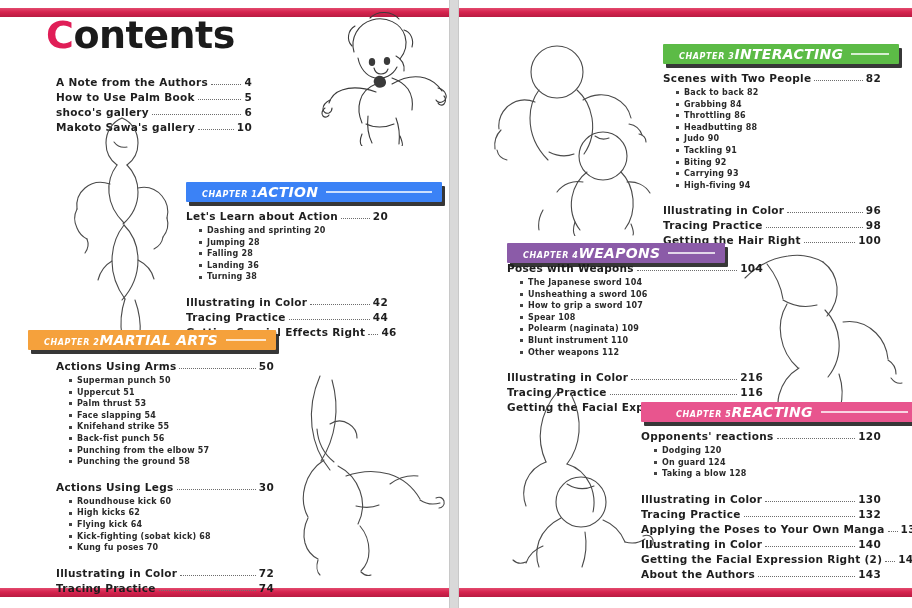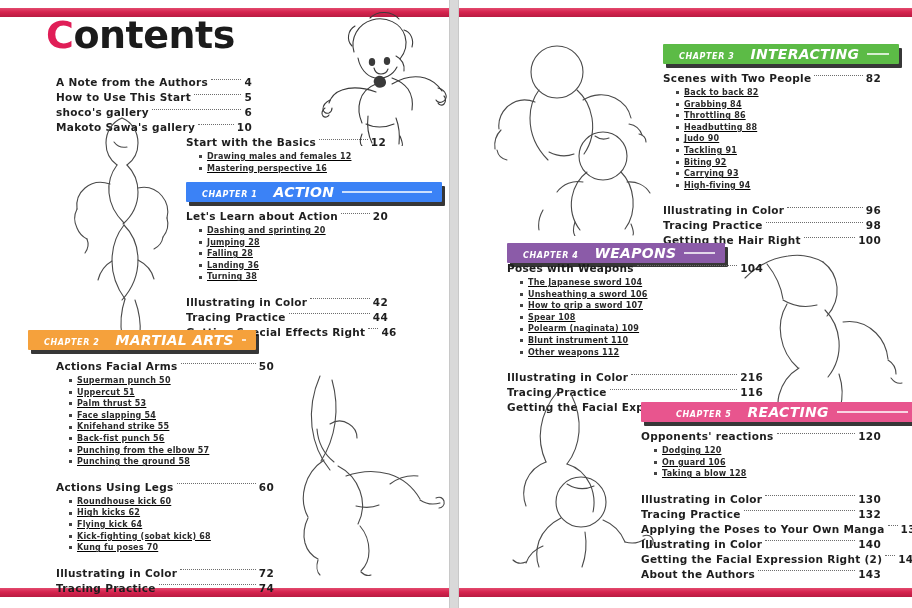--- a/index.html
+++ b/index.html
@@ -31,53 +31,53 @@
     font-family:"DejaVu Sans", sans-serif;
     font-size:38px;font-weight:bold;letter-spacing:-0.5px;
     color:#1b1b1b;line-height:1;
   }
   .contents-title .cap{color:#e01e57;}
 
   
   .toc{position:absolute;font-family:"DejaVu Sans", sans-serif;}
 
   .row{
-    display:flex;align-items:center;
+    display:flex;align-items:flex-end;
     font-size:10.5px;font-weight:bold;color:#1e1e1e;
     letter-spacing:0.3px;margin-bottom:3px;white-space:nowrap;
   }
   .row .lbl{flex:0 0 auto;}
   .row .lead{
     flex:1 1 auto;margin:0 3px;
     border-bottom:1.5px dotted #6d6d6d;
     transform:translateY(-3px);min-width:10px;
   }
   .row .pg{flex:0 0 auto;text-align:right;font-weight:bold;}
 
-  .subs{margin:1px 0 6px 13px;text-decoration:underline;}
+  .subs{margin:1px 0 6px 13px;}
   .sub{
     font-size:8px;font-weight:bold;color:#2a2a2a;
     letter-spacing:0.2px;line-height:1.45;white-space:nowrap;
     display:flex;align-items:center;
   }
   .sub .dot{
     width:3px;height:3px;background:#444;border-radius:0;
     margin-right:5px;flex:0 0 auto;
   }
   .gap{height:7px;}
 
   
   .banner{
     position:absolute;height:20px;
     display:flex;align-items:center;
     box-shadow:3px 4px 0 rgba(20,20,20,0.85);
     border-radius:1px;
   }
   .banner .btxt{
-    display:flex;align-items:baseline;gap:16px;
+    display:flex;align-items:baseline;gap:0;
     padding-left:16px;color:#ffffff;white-space:nowrap;
   }
   .banner .ch{
     font-size:8px;font-weight:bold;font-style:italic;
     letter-spacing:0.6px;
   }
   .banner .nm{
     font-size:14px;font-weight:bold;font-style:italic;
     letter-spacing:0.3px;
   }
@@ -128,21 +128,21 @@
       </svg>
     </div>
 
     <div class="toc" style="left:56px;top:76px;width:196px;">
       <div class="row">
         <span class="lbl">A Note from the Authors</span>
         <span class="lead"></span>
         <span class="pg">4</span>
       </div>
       <div class="row">
-        <span class="lbl">How to Use This Start</span>
+        <span class="lbl">How to Use Palm Book</span>
         <span class="lead"></span>
         <span class="pg">5</span>
       </div>
       <div class="row">
         <span class="lbl">shoco's gallery</span>
         <span class="lead"></span>
         <span class="pg">6</span>
       </div>
       <div class="row">
         <span class="lbl">Makoto Sawa's gallery</span>
@@ -167,37 +167,20 @@
           <path d="M105 125c-1 6-5 10-9 12"></path>
           <path d="M66 113c-8 10-12 23-12 36 0 14 5 27 13 38"></path>
           <path d="M66 113c9 9 14 22 14 35 0 15-6 29-16 40"></path>
           <path d="M67 187c-4 12-5 25-3 37M77 188c4 11 6 23 5 35"></path>
           <path d="M64 224c-3 5-4 10-3 14M82 223c3 5 4 10 3 13"></path>
           <path d="M54 149c-7 4-12 11-14 19M80 148c8 4 14 11 16 19"></path>
         </g>
       </svg>
     </div>
 
-    <div class="toc" style="left:186px;top:136px;width:200px;">
-      <div class="row">
-        <span class="lbl">Start with the Basics</span>
-        <span class="lead"></span>
-        <span class="pg">12</span>
-      </div>
-      <div class="subs">
-        <div class="sub">
-            <span class="dot"></span>
-            <span>Drawing males and females 12</span>
-          </div>
-        <div class="sub">
-            <span class="dot"></span>
-            <span>Mastering perspective 16</span>
-          </div>
-      </div>
-    </div>
 
     <div class="banner" style="left:186px;top:182px;width:256px;background:#3b82f6;">
       <div class="btxt">
         <span class="ch">CHAPTER 1</span>
         <span class="nm">ACTION</span>
       </div>
       <span class="tail"></span>
     </div>
 
     <div class="toc" style="left:186px;top:210px;width:202px;">
@@ -239,31 +222,31 @@
         <span class="lead"></span>
         <span class="pg">44</span>
       </div>
       <div class="row">
         <span class="lbl">Getting Special Effects Right</span>
         <span class="lead"></span>
         <span class="pg">46</span>
       </div>
     </div>
 
-    <div class="banner" style="left:28px;top:330px;width:228px;background:#f5a13c;">
+    <div class="banner" style="left:28px;top:330px;width:248px;background:#f5a13c;">
       <div class="btxt">
         <span class="ch">CHAPTER 2</span>
         <span class="nm">MARTIAL ARTS</span>
       </div>
       <span class="tail"></span>
     </div>
 
     <div class="toc" style="left:56px;top:360px;width:218px;">
       <div class="row">
-        <span class="lbl">Actions Facial Arms</span>
+        <span class="lbl">Actions Using Arms</span>
         <span class="lead"></span>
         <span class="pg">50</span>
       </div>
       <div class="subs">
         <div class="sub">
             <span class="dot"></span>
             <span>Superman punch 50</span>
           </div>
         <div class="sub">
             <span class="dot"></span>
@@ -291,21 +274,21 @@
           </div>
         <div class="sub">
             <span class="dot"></span>
             <span>Punching the ground 58</span>
           </div>
       </div>
       <div class="gap"></div>
       <div class="row">
         <span class="lbl">Actions Using Legs</span>
         <span class="lead"></span>
-        <span class="pg">60</span>
+        <span class="pg">30</span>
       </div>
       <div class="subs">
         <div class="sub">
             <span class="dot"></span>
             <span>Roundhouse kick 60</span>
           </div>
         <div class="sub">
             <span class="dot"></span>
             <span>High kicks 62</span>
           </div>
@@ -569,21 +552,21 @@
         <span class="lead"></span>
         <span class="pg">120</span>
       </div>
       <div class="subs">
         <div class="sub">
             <span class="dot"></span>
             <span>Dodging 120</span>
           </div>
         <div class="sub">
             <span class="dot"></span>
-            <span>On guard 106</span>
+            <span>On guard 124</span>
           </div>
         <div class="sub">
             <span class="dot"></span>
             <span>Taking a blow 128</span>
           </div>
       </div>
       <div class="gap"></div>
       <div class="row">
         <span class="lbl">Illustrating in Color</span>
         <span class="lead"></span>

